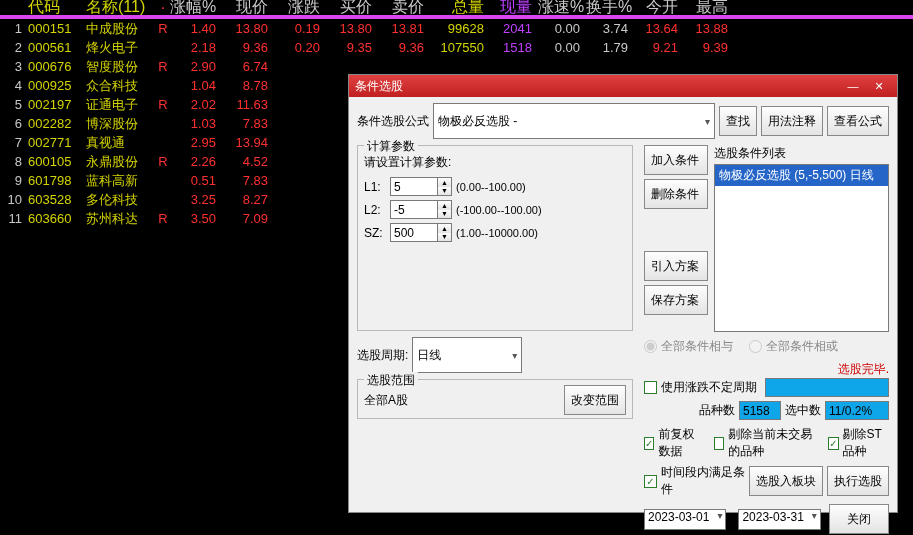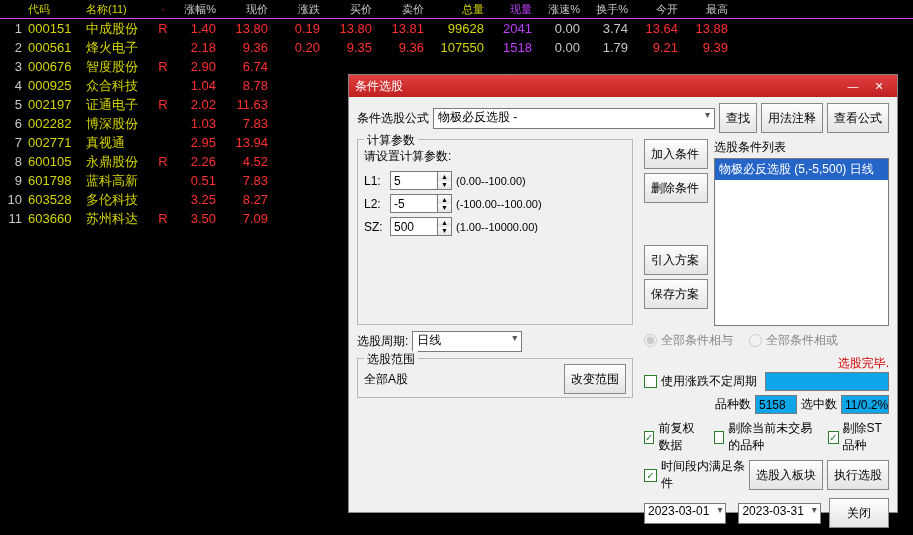--- a/index.html
+++ b/index.html
@@ -1,38 +1,38 @@
 <!DOCTYPE html>
 <html><head>
 <meta charset="utf-8">
 <style>
 *{box-sizing:border-box;margin:0;padding:0;font-family:"Microsoft YaHei","SimSun",sans-serif}
 body{background:#000;width:913px;height:535px;overflow:hidden;position:relative}
 .grid{color:#fff;font-size:13px}
 .hdr,.row{display:flex;align-items:center;height:19px}
-.hdr{color:#c8c8c8;border-bottom:1px solid #d946ef;font-size:11px}
+.hdr{color:#c8c8c8;border-bottom:4px solid #d946ef;font-size:16px}
 .c{text-align:right;padding-right:6px;overflow:hidden;white-space:nowrap}
 .c-idx{width:28px;text-align:right;color:#c8c8c8;padding-right:6px}
 .c-code{width:58px;text-align:left;color:#d4d400}
 .c-name{width:70px;text-align:left;color:#d4d400}
 .c-r{width:14px;color:#ff3030;text-align:center}
 .c-pct,.c-price,.c-chg,.c-bid,.c-ask{width:52px}
 .c-vol{width:60px;color:#d4d400}
 .c-cur{width:48px;color:#c040ff}
 .c-spd,.c-turn{width:48px;color:#c8c8c8}
 .c-open,.c-high{width:50px}
 .red{color:#ff3030}
 .dlg{position:absolute;left:348px;top:74px;width:550px;height:439px;background:#f0f0f0;border:1px solid #888;font-size:12px}
 .ttl{background:linear-gradient(#e04040,#c02020);color:#fff;height:22px;display:flex;align-items:center;padding:0 6px;justify-content:space-between}
 .ttl-btns{display:flex;gap:2px}
 .ttl-btn{width:24px;height:16px;display:flex;align-items:center;justify-content:center;cursor:pointer;color:#fff;font-size:11px}
 .body{padding:6px 8px;color:#000}
 .frow{display:flex;align-items:center;gap:4px;margin-bottom:6px}
 .lbl{white-space:nowrap}
-.combo{border:1px solid #7a7a7a;background:#fff;height:21px;padding:0 18px 0 4px;position:relative;display:flex;align-items:flex-start}
+.combo{border:1px solid #7a7a7a;background:#fff;height:36px;padding:0 18px 0 4px;position:relative;display:flex;align-items:center}
 .combo::after{content:"▾";position:absolute;right:4px;color:#555;font-size:10px}
 .btn{border:1px solid #888;background:linear-gradient(#fdfdfd,#e4e4e4);height:30px;padding:0 6px;display:flex;align-items:center;cursor:pointer;white-space:nowrap}
 .fs{border:1px solid #b8b8b8;padding:8px 6px 6px;position:relative;margin-bottom:6px}
 .fs-t{position:absolute;top:-8px;left:6px;background:#f0f0f0;padding:0 3px}
 .mid{display:flex;gap:11px}
 .left{width:276px}
 .right{flex:1}
 .spin{display:flex;align-items:center}
 .spin input{width:48px;height:19px;border:1px solid #7a7a7a;padding:0 3px;font-size:12px}
 .spin-b{width:14px;height:19px;border:1px solid #7a7a7a;border-left:0;display:flex;flex-direction:column}
@@ -365,21 +365,21 @@
         <div style="text-align:right" class="red-t">选股完毕.</div>
         <div class="chkrow">
           <div class="chk"></div>
           <span>使用涨跌不定周期</span>
           <div class="txt" style="flex:1;margin-left:4px"></div>
         </div>
         <div class="frow" style="justify-content:flex-end;gap:4px">
           <span>品种数</span>
           <div class="txt" style="width:42px">5158</div>
           <span>选中数</span>
-          <div class="txt" style="width:48px">11/0.2%</div>
+          <div class="txt" style="width:64px">11/0.2%</div>
         </div>
         <div class="chkrow">
           <div class="chk">✓</div>
             <span>前复权数据</span>
           <div class="chk" style="margin-left:8px"></div>
             <span>剔除当前未交易的品种</span>
           <div class="chk" style="margin-left:8px">✓</div>
             <span>剔除ST品种</span>
         </div>
         <div class="frow">

